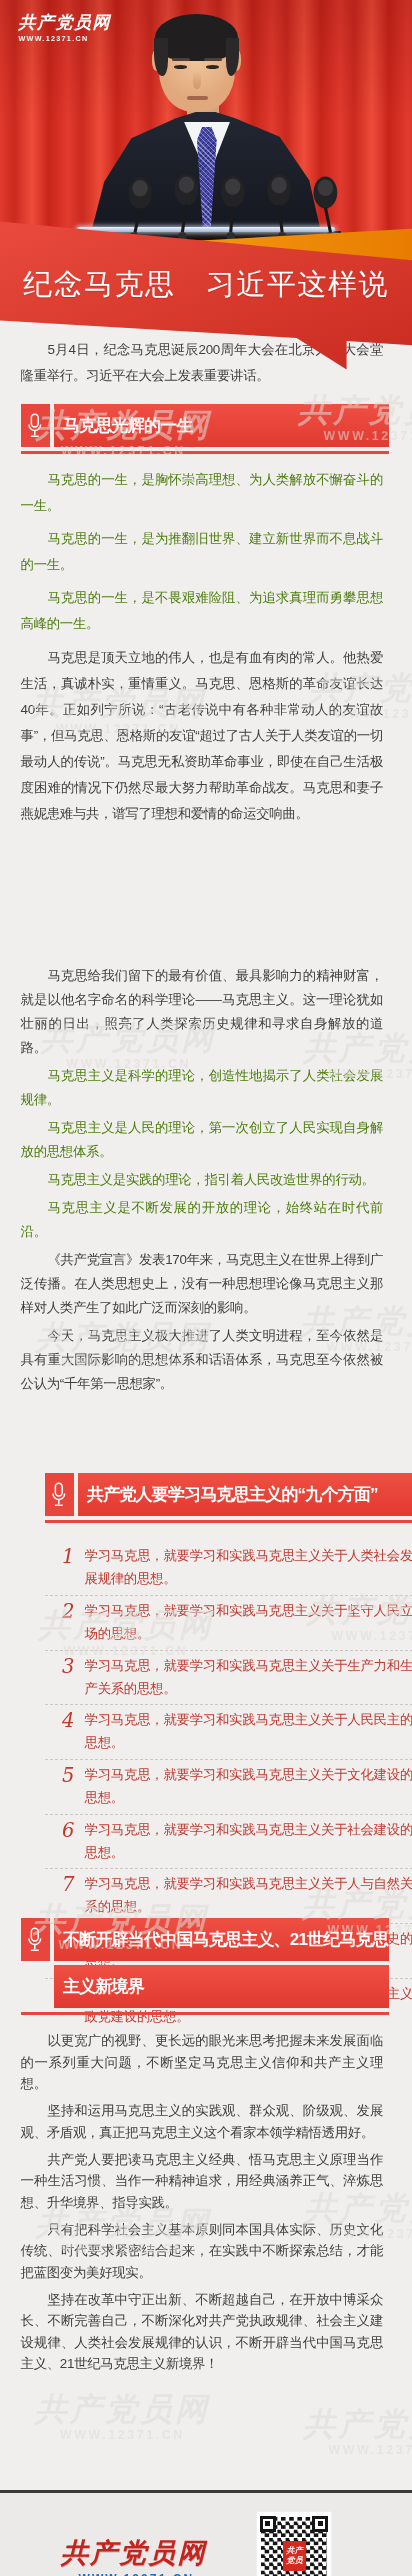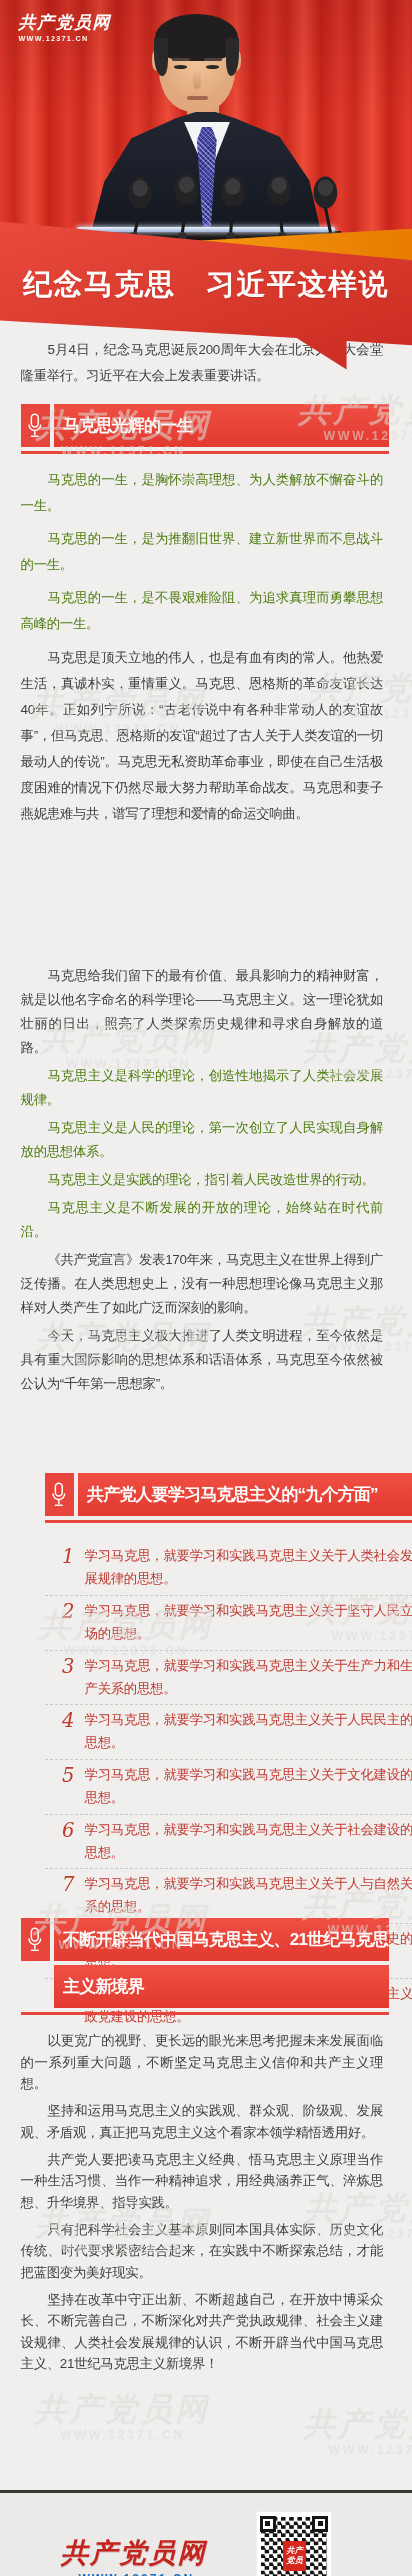--- a/index.html
+++ b/index.html
@@ -37,21 +37,21 @@
   .brow.l{left:172px;top:58px;} .brow.r{left:204px;top:58px;}
   .eye{position:absolute;width:13.4px;height:3.6px;background:#2e2620;border-radius:50%;z-index:6;}
   .eye.l{left:174px;top:65px;} .eye.r{left:206px;top:65px;}
   .nose{position:absolute;left:193px;top:71px;width:8.2px;height:17.5px;background:linear-gradient(180deg,rgba(0,0,0,0),#cf9a6e);border-radius:40%;z-index:6;}
   .mouth{position:absolute;left:187px;top:96px;width:20.6px;height:4.1px;background:#a2664c;border-radius:4.1px;z-index:6;}
   .podium{position:absolute;left:71px;top:231px;width:270px;height:35px;background:#171310;z-index:6;}
   .podium-glow{position:absolute;left:77px;top:227px;width:258px;height:4.6px;background:linear-gradient(180deg,#eef4fd,#9fb4d8);border-radius:2.1px;z-index:7;box-shadow:0 0 5.2px 1px rgba(220,235,255,.8);}
   .mics{position:absolute;left:0;top:0;z-index:8;}
   .hero-banner{position:absolute;left:0;top:0;z-index:10;pointer-events:none;}
   .hero-title{position:absolute;left:0;top:262px;width:412px;z-index:11;text-align:center;
-    color:#fff;font-size:29px;font-weight:700;letter-spacing:1.5px;line-height:44px;
+    color:#fff;font-size:29px;font-weight:400;letter-spacing:1.5px;line-height:44px;
     text-shadow:0 1px 1px rgba(120,10,5,.25);}
   .hero-logo{position:absolute;left:18.5px;top:13.4px;z-index:12;color:#fff;}
   .hero-logo .lg-cn{font-family:"DejaVu Serif","Liberation Serif",serif;font-style:italic;font-weight:bold;font-size:17px;letter-spacing:1.5px;line-height:19.6px;}
   .hero-logo .lg-url{font-size:7.2px;font-weight:bold;letter-spacing:1.3px;margin-top:1px;}
 
   
   .intro{position:absolute;left:0;top:337px;width:412px;}
 
   
   .para{margin:0 29px 7.2px 20.6px;font-size:13.4px;line-height:26px;letter-spacing:-0.3px;

